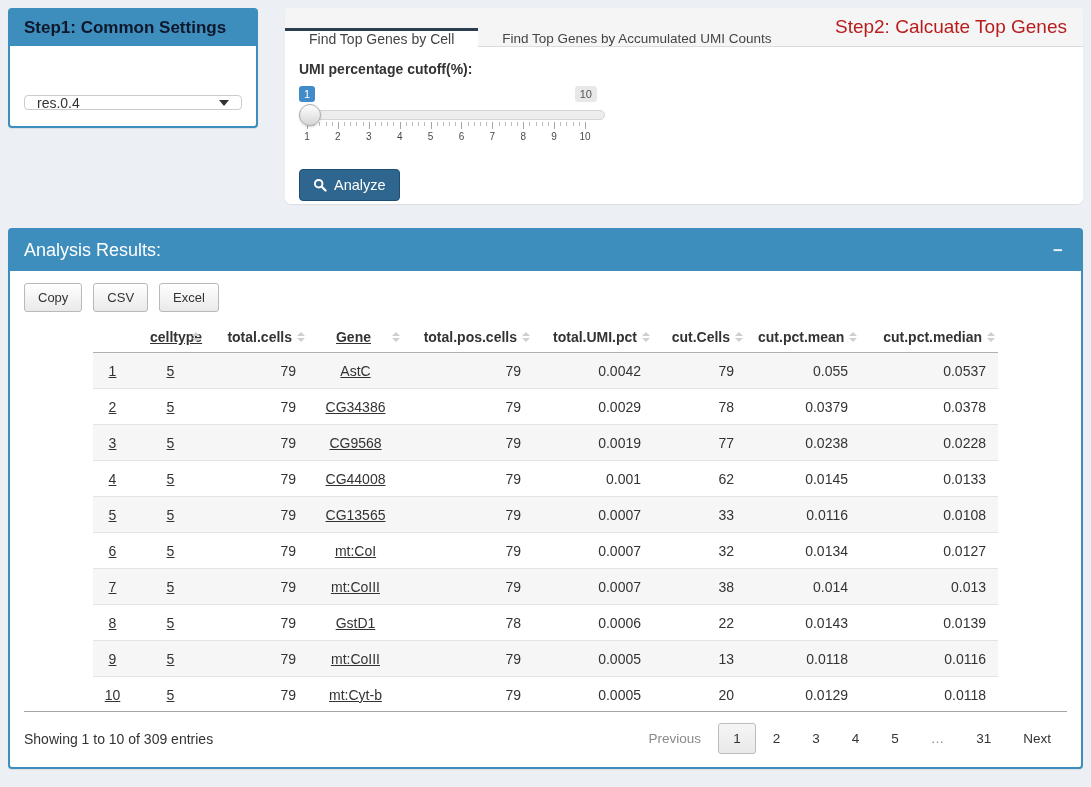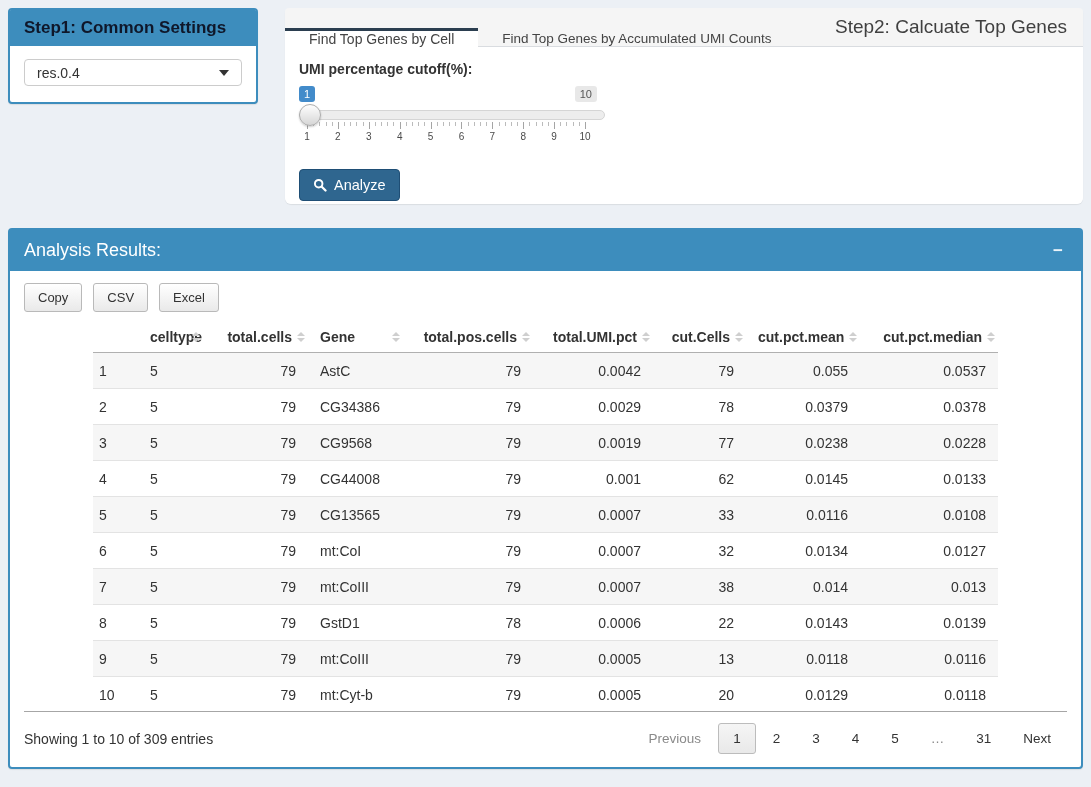--- a/index.html
+++ b/index.html
@@ -17,23 +17,23 @@
     background:#fff; border:2px solid #3d8dbd; border-radius:4px;
     box-shadow:0 1px 1px rgba(0,0,0,.08);
   }
   .step1-header {
     background:#3d8dbd; color:#0f172a; font-size:17px; font-weight:600;
     padding:8px 14px; border-radius:1px 1px 0 0;
   }
   .step1-body { padding:13px 14px 16px; }
   .field-label { font-size:14px; font-weight:700; color:#333; margin-bottom:9px; }
   .select-box {
-    border:1px solid #ccc; border-radius:4px; height:27px; background:#fff;
+    border:1px solid #ccc; border-radius:4px; height:15px; background:#fff;
     display:flex; align-items:center; justify-content:space-between;
-    padding:0 12px; font-size:14px; cursor:pointer;
+    padding:0 12px; font-size:14px; cursor:pointer;margin-top:36px;
   }
   .caret-down {
     width:0; height:0; border-left:5px solid transparent;
     border-right:5px solid transparent; border-top:6px solid #333;
   }
 
   
   .tabbox { position:absolute; left:285px; top:8px; width:798px;
     box-shadow:0 1px 1px rgba(0,0,0,.08); border-radius:4px 4px 6px 6px; }
   .nav-tabs {
@@ -44,21 +44,21 @@
   .tab {
     display:flex; align-items:center; padding:0 24px;
     font-size:13.5px; color:#444; cursor:pointer; white-space:nowrap;
   }
   .tab.active {
     background:#fff; border-top:3px solid #2b3e50;
     margin-bottom:-1px; padding-top:0; font-size:14px;
   }
   .tabbox-title {
     margin-left:auto; padding-right:16px; align-self:center;
-    font-size:19px; color:#404040;
+    font-size:19px; color:#b91c1c;
   }
   .tab-content {
     background:#fff; height:157px; border-radius:0 0 6px 6px;
     padding:14px 14px;
   }
 
   
   .irs { position:relative; width:306px; height:62px; margin-top:6px; }
   .irs-badge {
     position:absolute; top:0; font-size:11px; line-height:14px;
@@ -129,21 +129,21 @@
     font-size:14px; table-layout:fixed;
   }
   .results-table th {
     font-weight:700; color:#333; padding:7px 16px 7px 12px;
     border-bottom:1px solid #b0b0b0; position:relative; white-space:nowrap;
     cursor:pointer;
   }
   .results-table td { padding:10px 12px 9px; color:#333; white-space:nowrap; overflow:hidden; }
   .results-table tbody tr:nth-child(odd) { background:#f6f6f6; }
   .results-table tbody tr + tr td { border-top:1px solid #e3e3e3; }
-  .al { text-align:left; } .ar { text-align:right; }
+  .al { text-align:center;text-decoration:underline; } .ar { text-align:right; }
   .sort-arrows {
     position:absolute; right:3px; top:50%; transform:translateY(-50%);
     display:flex; flex-direction:column; align-items:center;
   }
   .sort-up { width:0;height:0;border-left:4px solid transparent;border-right:4px solid transparent;border-bottom:4px solid #cfcfcf;margin-bottom:2px; }
   .sort-down { width:0;height:0;border-left:4px solid transparent;border-right:4px solid transparent;border-top:4px solid #cfcfcf; }
 
   .table-bottom-rule { border-top:1px solid #a6a6a6; margin-top:-1px; }
 
   .results-footer {

